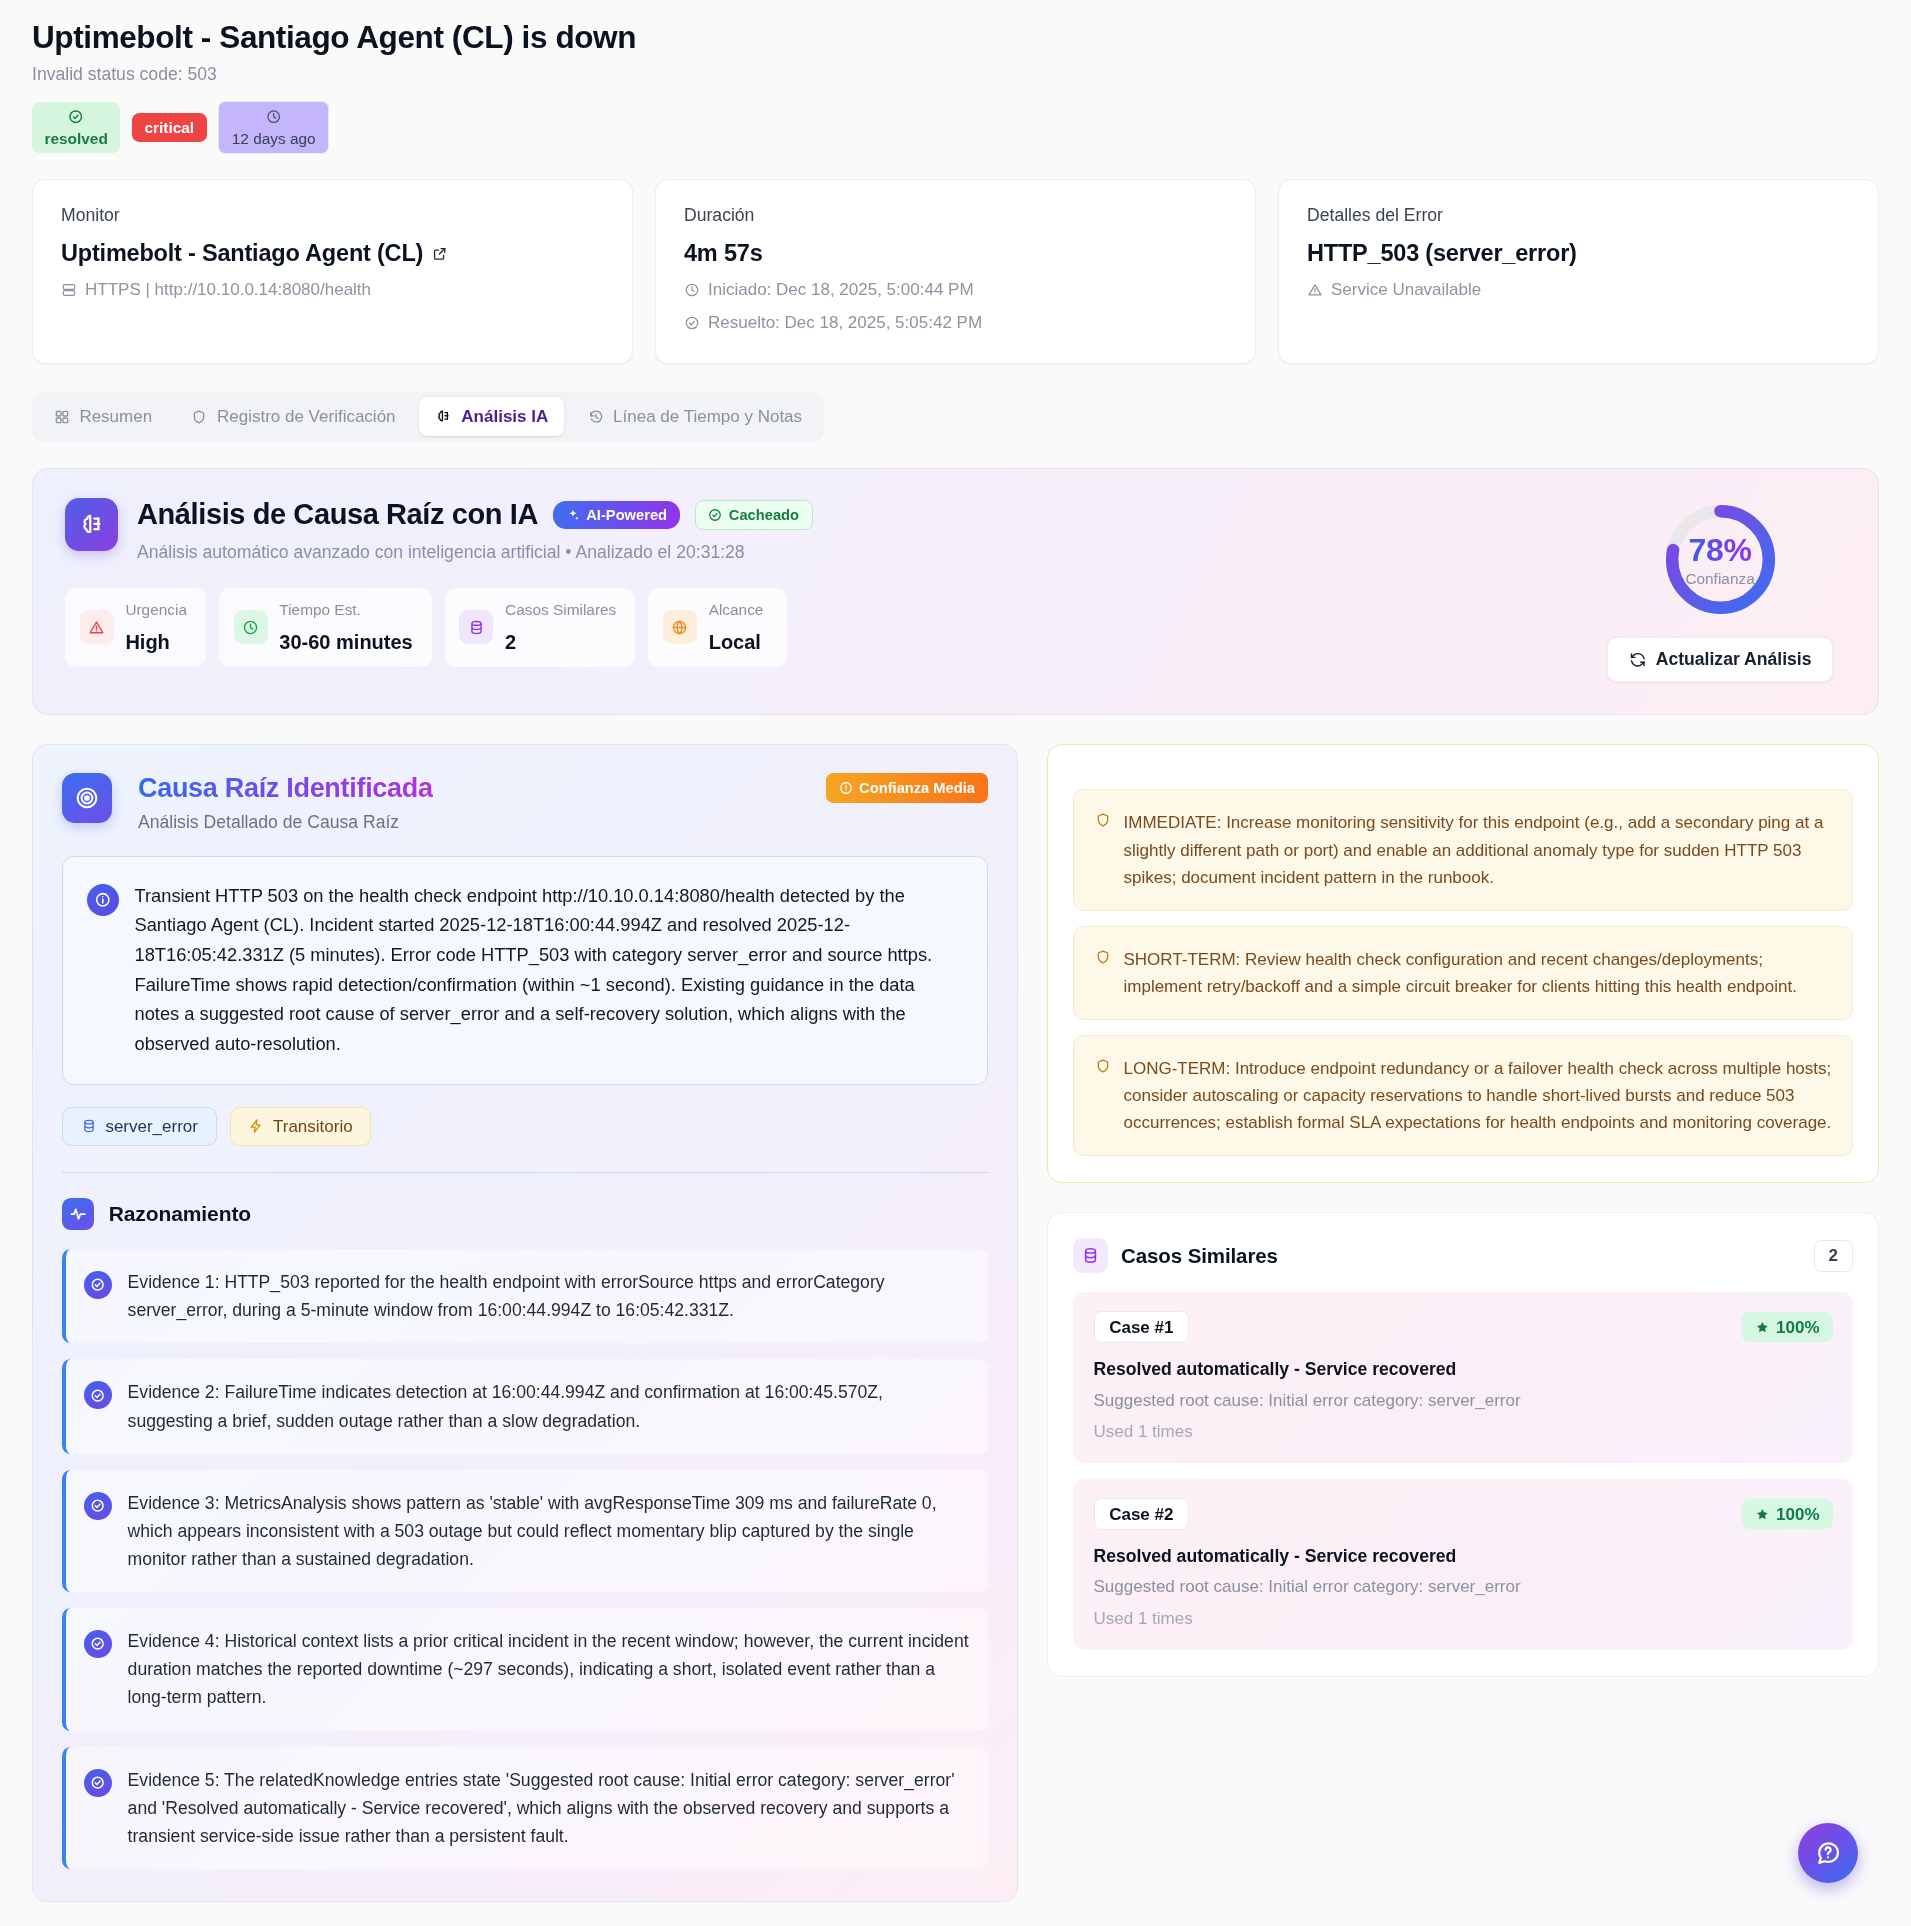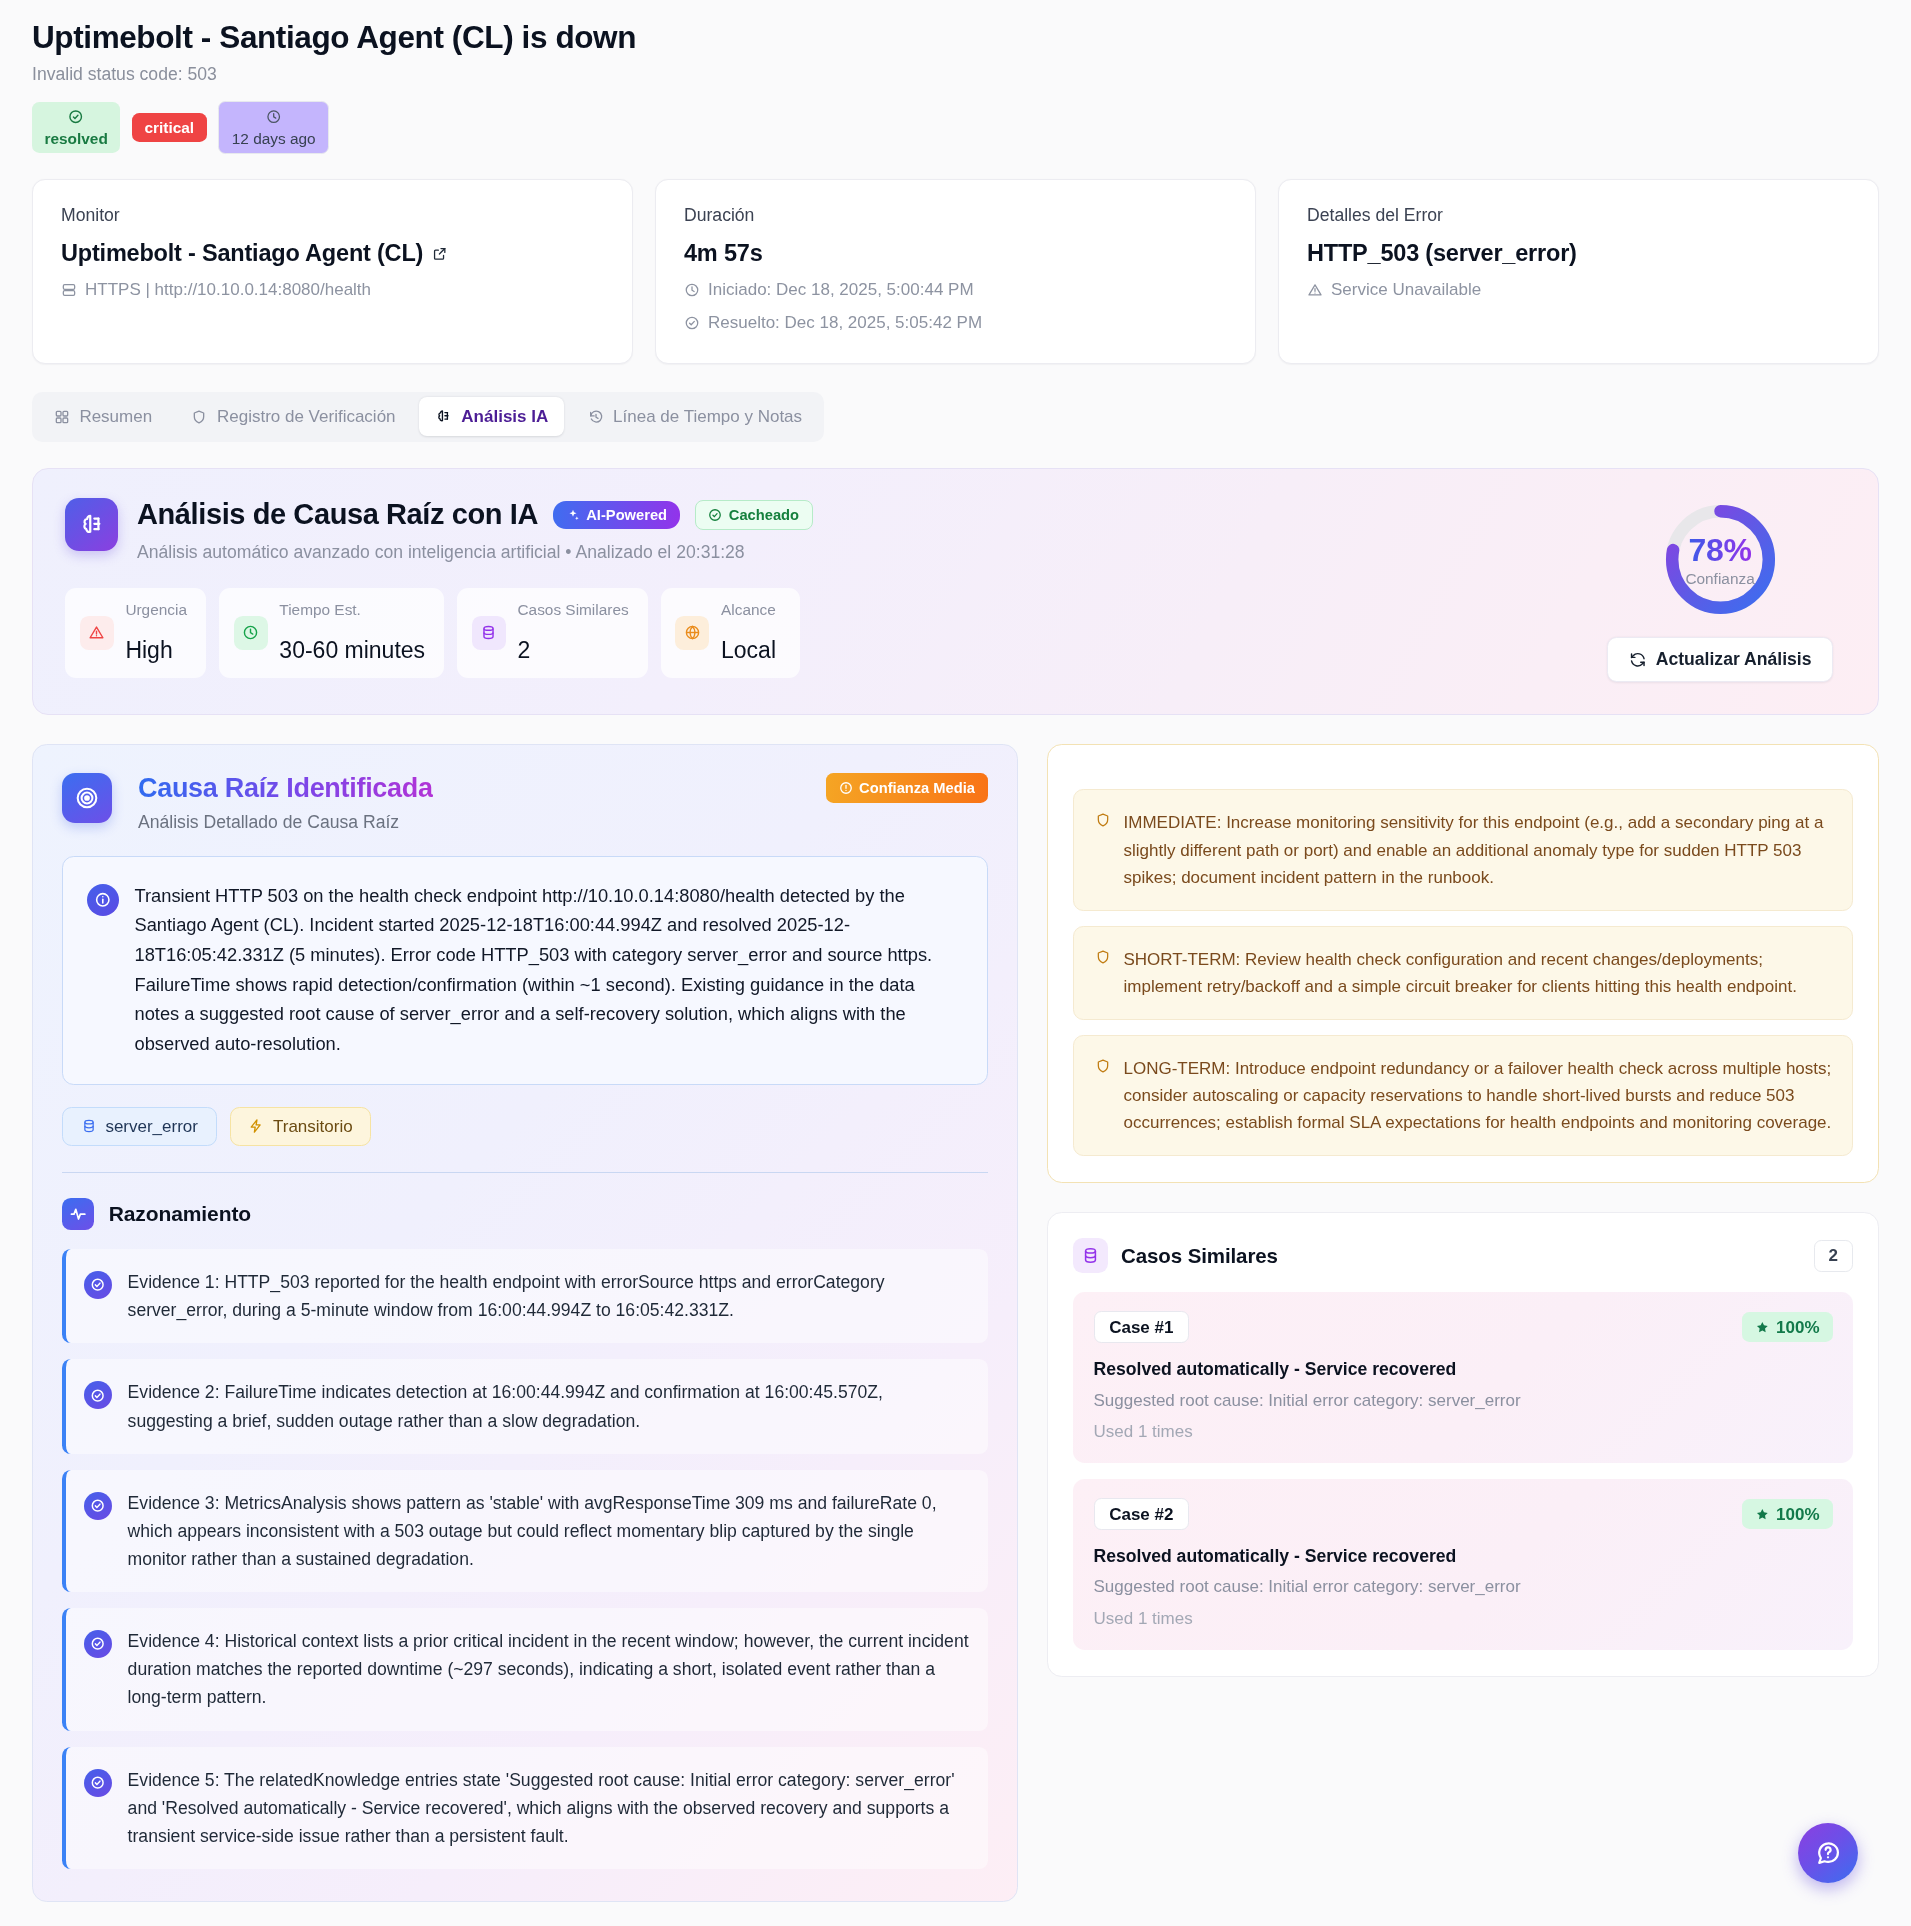--- a/index.html
+++ b/index.html
@@ -107,21 +107,21 @@
     background: rgba(255,255,255,0.72); border-radius: 11px;
     padding: 12.5px 19px 12.5px 14.7px; min-width: 139px;
   }
   .metric-ic {
     width: 34px; height: 34px; border-radius: 8.8px; flex: 0 0 auto;
     display: flex; align-items: center; justify-content: center;
   }
   .m-red { background: #fdecec; } .m-green { background: #ddf7e6; }
   .m-purple { background: #f0e7fd; } .m-amber { background: #fdeedb; }
   .metric-k { font-size: 15.4px; color: #8b90a0; font-weight: 400; line-height: 1.25; }
-  .metric-v { font-size: 23px; color: #0b1220; font-weight: 400; margin-top: 18px; line-height: 1.2; }
+  .metric-v { font-size: 20px; color: #0b1220; font-weight: 700; margin-top: 11px; line-height: 1.2; }
 
   .hero-right { display: flex; flex-direction: column; align-items: center; gap: 16px; padding-right: 13px; }
   .ring-wrap { position: relative; width: 123px; height: 123px; }
   .ring-txt {
     position: absolute; inset: 0; display: flex; flex-direction: column;
     align-items: center; justify-content: center;
   }
   .ring-pct {
     font-size: 32px; font-weight: 700; letter-spacing: -0.4px;
     background: linear-gradient(90deg, #3e5ae8 0%, #9333ea 100%);

